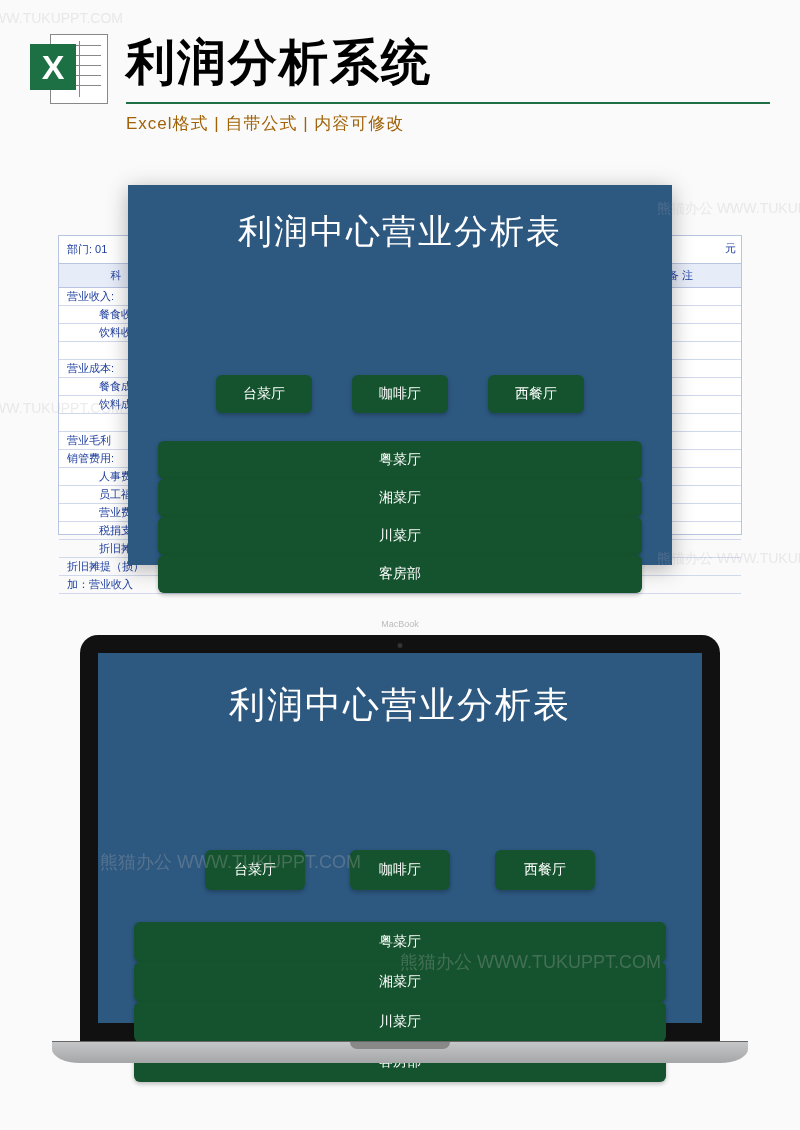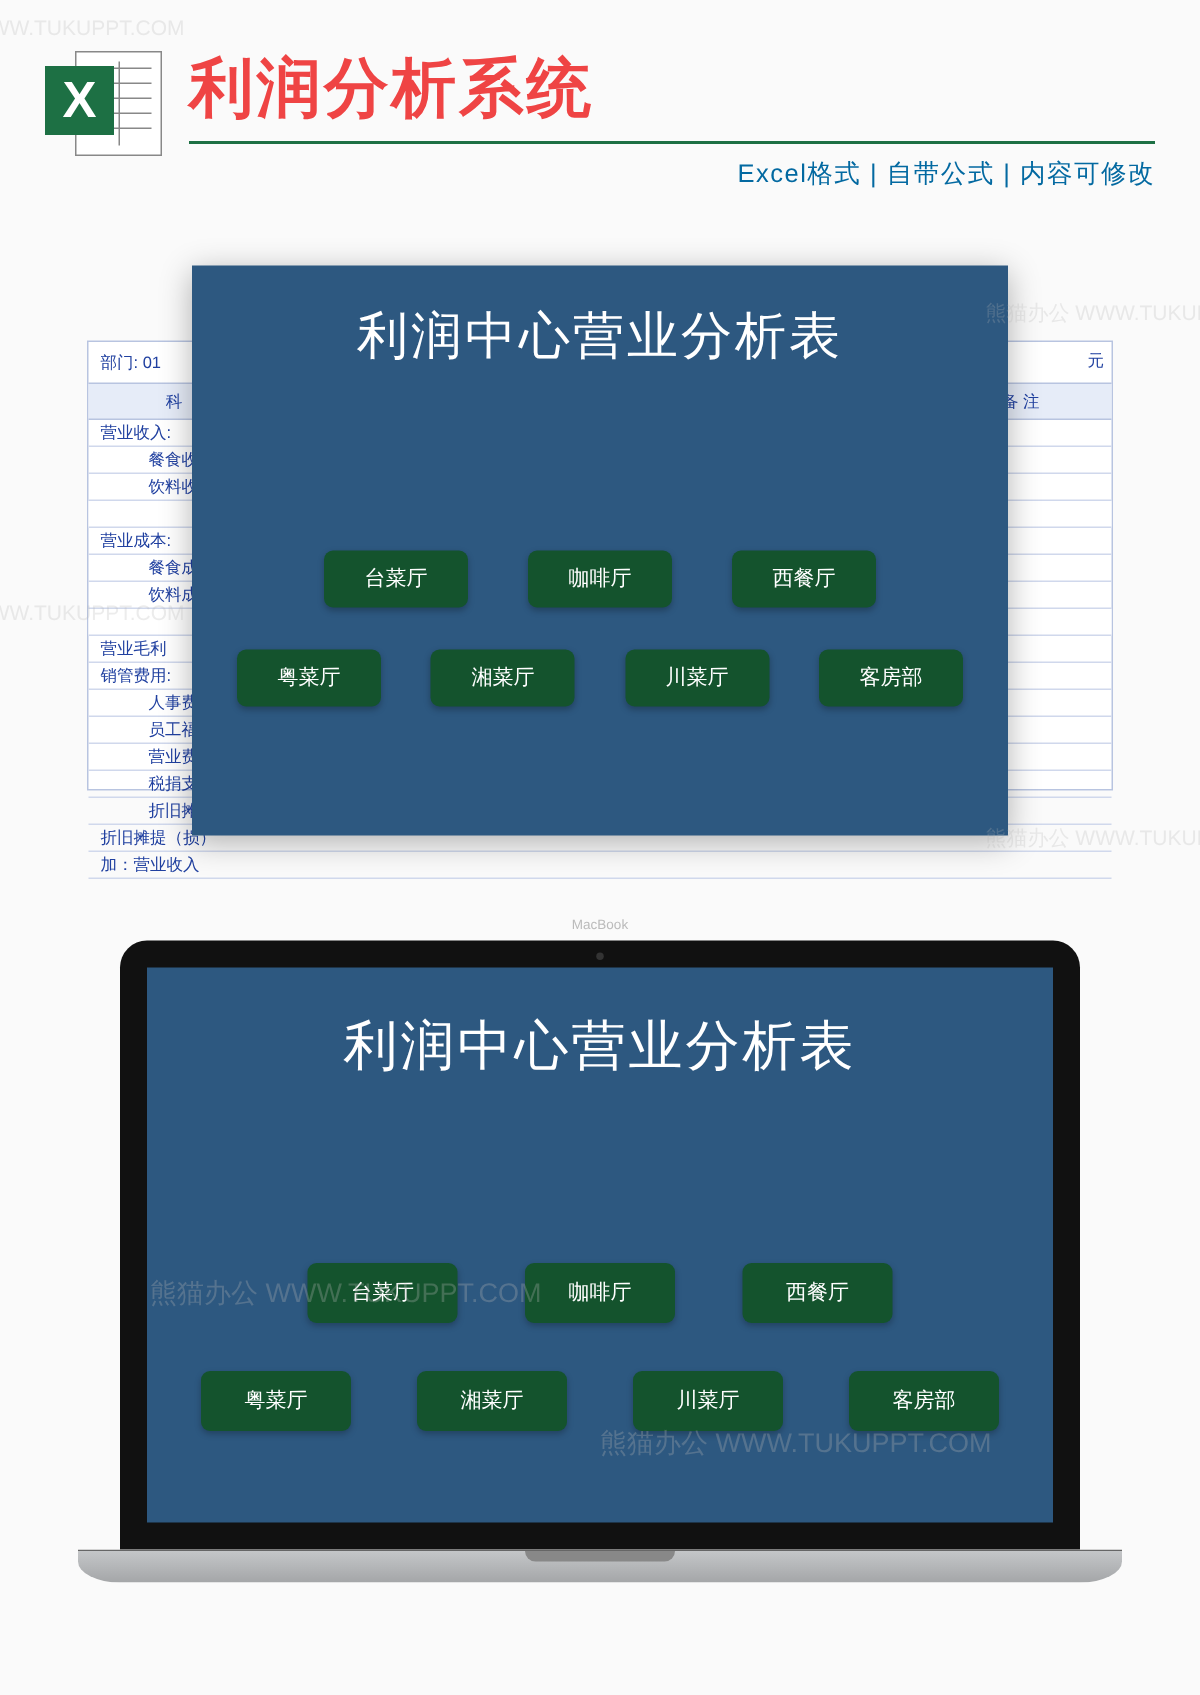--- a/index.html
+++ b/index.html
@@ -74,33 +74,32 @@
       justify-content: center;
       font-weight: bold;
       font-size: 34px;
       font-family: Arial, sans-serif;
     }
     
     .header-text {
       flex: 1;
     }
     .header-title {
-      color: #ef4444;
-      font-size: 43px;
+      color: #000000;
+      font-size: 49px;
       font-weight: bold;
       letter-spacing: 2px;
       margin-bottom: 6px;
     }
     .header-sub {
       border-top: 2px solid #1d7044;
       padding-top: 8px;
-      color: #0369a1;
+      color: #a16207;
       font-size: 17px;
       letter-spacing: 1px;
-      text-align: right;
     }
     
     
     .preview1-wrap {
       position: relative;
       width: 684px;
       margin: 30px auto 0;
       height: 380px;
     }
     
@@ -160,20 +159,21 @@
     .btn-row {
       display: flex;
       justify-content: center;
       gap: 40px;
       margin-bottom: 28px;
     }
     .btn-row4 {
       display: flex;
       justify-content: space-between;
       padding: 0 10px;
+      flex-direction: column;
     }
     .dept-btn {
       background: #14532d;
       color: #fff;
       border-radius: 6px;
       padding: 10px 22px;
       font-size: 14px;
       border: none;
       min-width: 96px;
       text-align: center;

